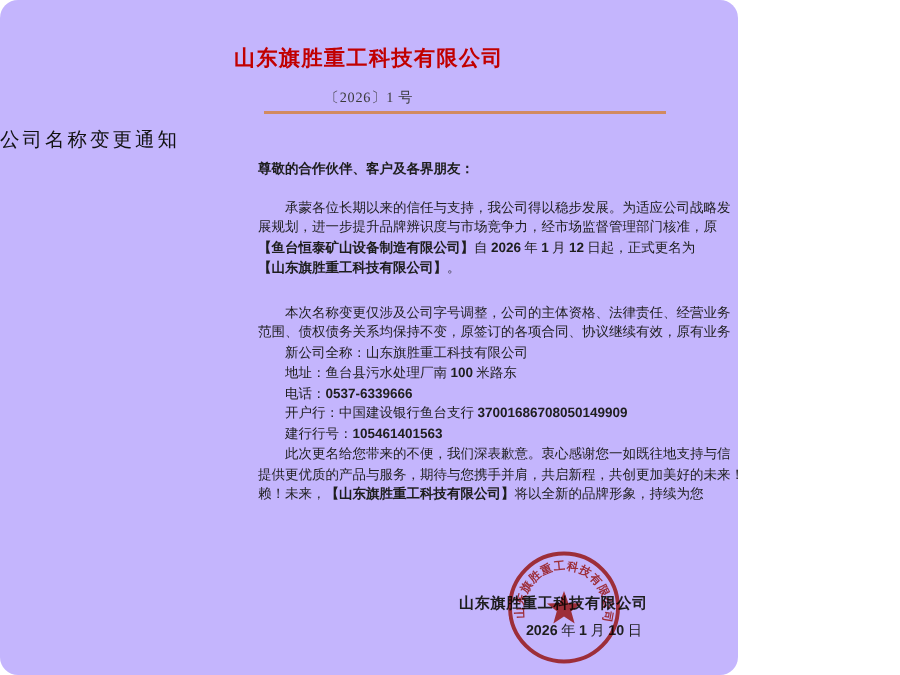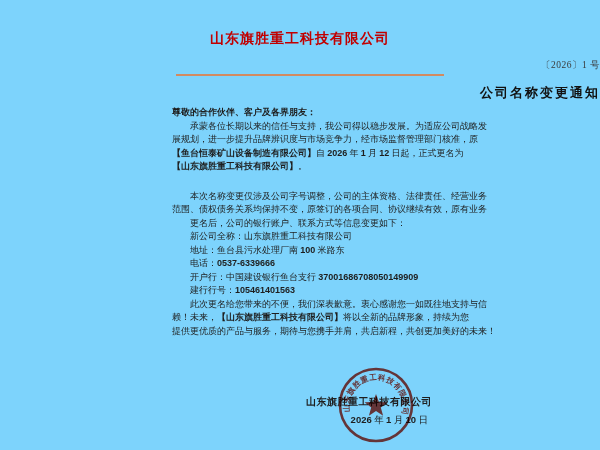--- a/index.html
+++ b/index.html
@@ -1,34 +1,34 @@
 <!DOCTYPE html>
 <html><head>
 <meta charset="utf-8">
 <style>
   html,body{margin:0;padding:0;background:#ffffff;}
   #page{
-    position:relative;width:600px;height:450px;background:#7dd3fc;
-    font-family:"Liberation Serif", serif;color:#1e1e1e;overflow:hidden;
+    position:relative;width:492px;height:450px;background:#c4b5fd;
+    font-family:"Liberation Serif", serif;color:#1e1e1e;overflow:hidden;border-radius:12px;
   }
   .letterhead{
     position:absolute;top:30px;left:0;width:100%;text-align:center;
     font-size:14px;font-weight:bold;letter-spacing:1px;
   }
   .docnum{
-    position:absolute;top:59px;left:0;width:100%;text-align:right;
+    position:absolute;top:59px;left:0;width:100%;text-align:center;
     font-size:9.5px;color:#3a3a3a;letter-spacing:0.5px;
   }
   .rule{
     position:absolute;top:74px;left:176px;width:268px;height:2px;
   }
   .notice-title{
-    position:absolute;top:84px;left:0;width:100%;text-align:right;
+    position:absolute;top:84px;left:0;width:100%;text-align:left;
     font-family:"Liberation Sans", sans-serif;
-    font-size:13px;font-weight:bold;letter-spacing:2px;color:#111;
+    font-size:13px;font-weight:normal;letter-spacing:2px;color:#111;
   }
   .body-block{
     position:absolute;left:172px;top:106px;width:266px;
     font-size:9px;line-height:13.5px;
   }
   .line{white-space:nowrap;}
   .line.indent{padding-left:18px;}
   .seg-bold{font-weight:bold;}
   .seg-num{font-weight:bold;font-family:Liberation Sans, sans-serif;}
   .signature{
@@ -52,35 +52,34 @@
   <div class="letterhead" style="color: rgb(193, 0, 0);">山东旗胜重工科技有限公司</div>
 
   <div class="docnum">〔2026〕1 号</div>
 
   <div class="rule" style="background: rgb(210, 138, 96);"></div>
 
   <div class="notice-title">公司名称变更通知</div>
 
   <div class="body-block">
       <div class="line"><span class="seg-bold">尊敬的合作伙伴、客户及各界朋友：</span></div>
-      <div class="line indent" style="margin-top: 0;"><span>承蒙各位长期以来的信任与支持，我公司得以稳步发展。为适应公司战略发</span></div>
+      <div class="line indent" style="margin-top: 12px;"><span>承蒙各位长期以来的信任与支持，我公司得以稳步发展。为适应公司战略发</span></div>
       <div class="line"><span>展规划，进一步提升品牌辨识度与市场竞争力，经市场监督管理部门核准，原</span></div>
       <div class="line"><span class="seg-bold">【鱼台恒泰矿山设备制造有限公司】</span><span>自 </span><span class="seg-num">2026</span><span> 年 </span><span class="seg-num">1</span><span> 月 </span><span class="seg-num">12</span><span> 日起，正式更名为</span></div>
       <div class="line"><span class="seg-bold">【山东旗胜重工科技有限公司】</span><span>。</span></div>
       <div class="line indent" style="margin-top: 16px;"><span>本次名称变更仅涉及公司字号调整，公司的主体资格、法律责任、经营业务</span></div>
       <div class="line"><span>范围、债权债务关系均保持不变，原签订的各项合同、协议继续有效，原有业务</span></div>
-      <div class="line indent"><span>更名后，公司的银行账户、联系方式等信息变更如下：</span></div>
       <div class="line indent"><span>新公司全称：山东旗胜重工科技有限公司</span></div>
       <div class="line indent"><span>地址：鱼台县污水处理厂南 </span><span class="seg-num">100</span><span> 米路东</span></div>
       <div class="line indent"><span>电话：</span><span class="seg-num">0537-6339666</span></div>
       <div class="line indent"><span>开户行：中国建设银行鱼台支行 </span><span class="seg-num">37001686708050149909</span></div>
       <div class="line indent"><span>建行行号：</span><span class="seg-num">105461401563</span></div>
       <div class="line indent"><span>此次更名给您带来的不便，我们深表歉意。衷心感谢您一如既往地支持与信</span></div>
+      <div class="line"><span>提供更优质的产品与服务，期待与您携手并肩，共启新程，共创更加美好的未来！</span></div>
       <div class="line"><span>赖！未来，</span><span class="seg-bold">【山东旗胜重工科技有限公司】</span><span>将以全新的品牌形象，持续为您</span></div>
-      <div class="line"><span>提供更优质的产品与服务，期待与您携手并肩，共启新程，共创更加美好的未来！</span></div>
     </div>
 
   <div class="signature">山东旗胜重工科技有限公司</div>
 
   <div class="sig-date"><span class="seg-num">2026</span><span> 年 </span><span class="seg-num">1</span><span> 月 </span><span class="seg-num">10</span><span> 日</span></div>
 
   <svg class="seal" viewBox="0 0 78 78" xmlns="http://www.w3.org/2000/svg" xmlns:xlink="http://www.w3.org/1999/xlink">
     <circle cx="39" cy="39" r="36" fill="none" stroke="#c5251d" stroke-width="2.6"></circle>
     <polygon fill="#c5251d" points="39,28 41.9,36 50.4,36.3 43.8,41.5 46.1,49.7 39,45 31.9,49.7 34.2,41.5 27.6,36.3 36.1,36"></polygon>
     <path id="sealArc" d="M 13,48 A 27,27 0 1 1 65,48" fill="none"></path>

